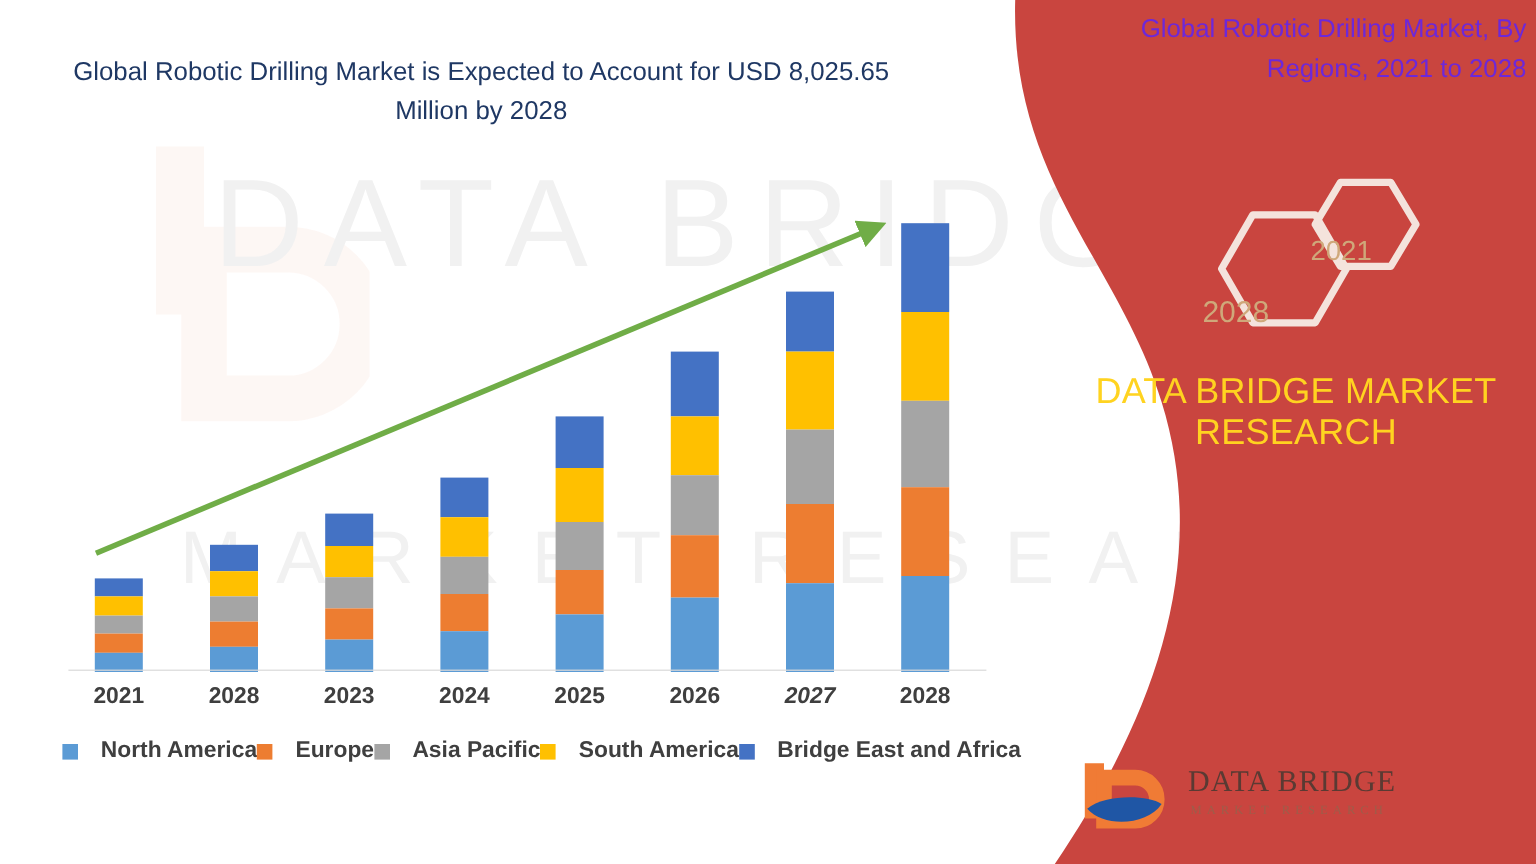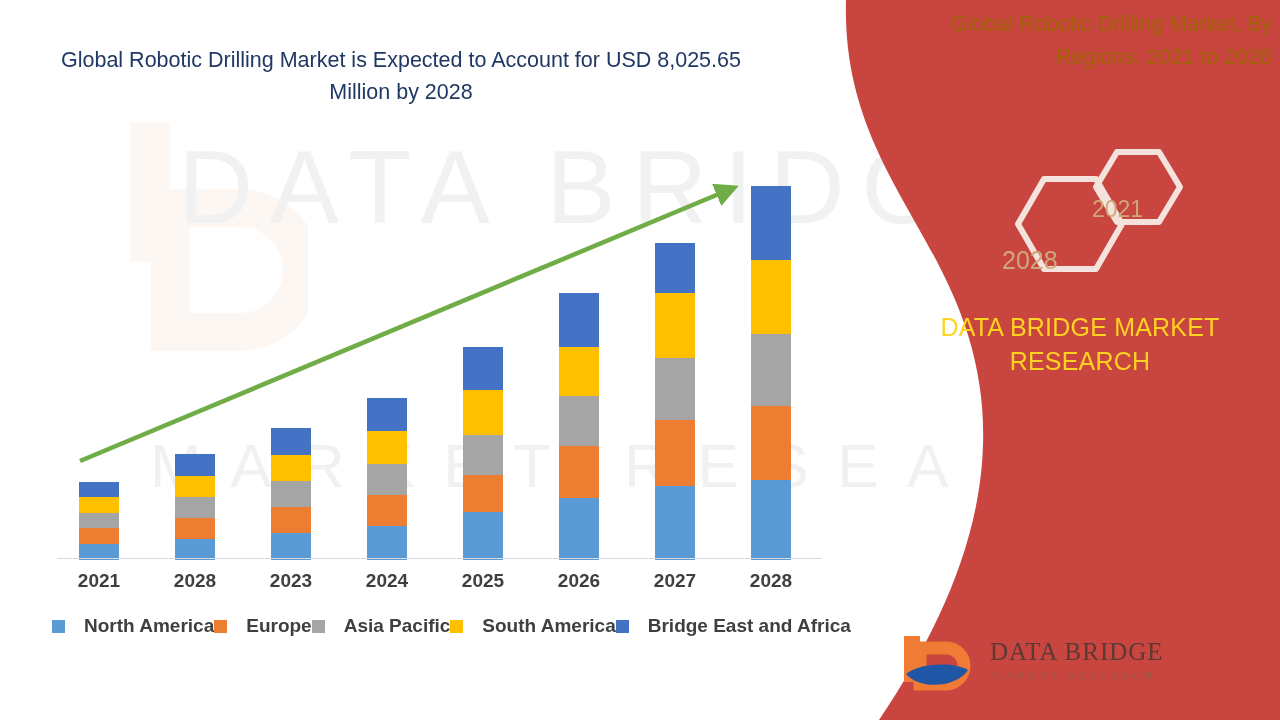--- a/index.html
+++ b/index.html
@@ -154,21 +154,21 @@
     position: absolute;
     left: 880px; top: 0;
     width: 400px; height: 720px;
     z-index: 8;
   }
   #panel-title {
     position: absolute;
     left: 20px; top: 8px;
     width: 372px;
     text-align: right;
-    color: #a16207;
+    color: #6d28d9;
     font-size: 21.5px;
     line-height: 33px;
     font-weight: 400;
   }
   #hexes {
     position: absolute;
     left: 100px; top: 140px;
     width: 210px; height: 160px;
   }
   .hex-label {
@@ -179,21 +179,21 @@
   }
   #hex-2028-label { left: 22px; top: 106px; font-size: 25px; }
   #hex-2021-label { left: 112px; top: 56px;  font-size: 23px; }
 
   #brand-name {
     position: absolute;
     left: 0px; top: 310px;
     width: 400px;
     text-align: center;
     color: #FFD320;
-    font-size: 25px;
+    font-size: 30px;
     line-height: 34px;
     font-weight: 400;
     letter-spacing: 0.2px;
   }
 
   #logo-block {
     position: absolute;
     left: 10px; top: 630px;
     width: 260px; height: 70px;
   }
@@ -307,21 +307,21 @@
       </div>
     </div>
   <div id="axis-line"></div>
   <div id="x-labels">
       <div class="x-label" style="left: 7px;">2021</div>
       <div class="x-label" style="left: 103px;">2028</div>
       <div class="x-label" style="left: 199px;">2023</div>
       <div class="x-label" style="left: 295px;">2024</div>
       <div class="x-label" style="left: 391px;">2025</div>
       <div class="x-label" style="left: 487px;">2026</div>
-      <div class="x-label" style="left: 583px;">2027</div>
+      <div class="x-label" style="left: 583px; font-style: italic;">2027</div>
       <div class="x-label" style="left: 679px;">2028</div>
     </div>
 
   <svg id="trend-arrow" viewBox="0 0 860 620">
     <defs>
       <marker id="arrowhead" markerWidth="5.2" markerHeight="5.2" refX="2.2" refY="2.6" orient="auto">
         <path d="M0,0 L5.2,2.6 L0,5.2 Z" fill="#70AD47"></path>
       </marker>
     </defs>
     <line x1="80" y1="461" x2="726" y2="191" stroke="#70AD47" stroke-width="4.6" stroke-linecap="butt" marker-end="url(#arrowhead)"></line>

